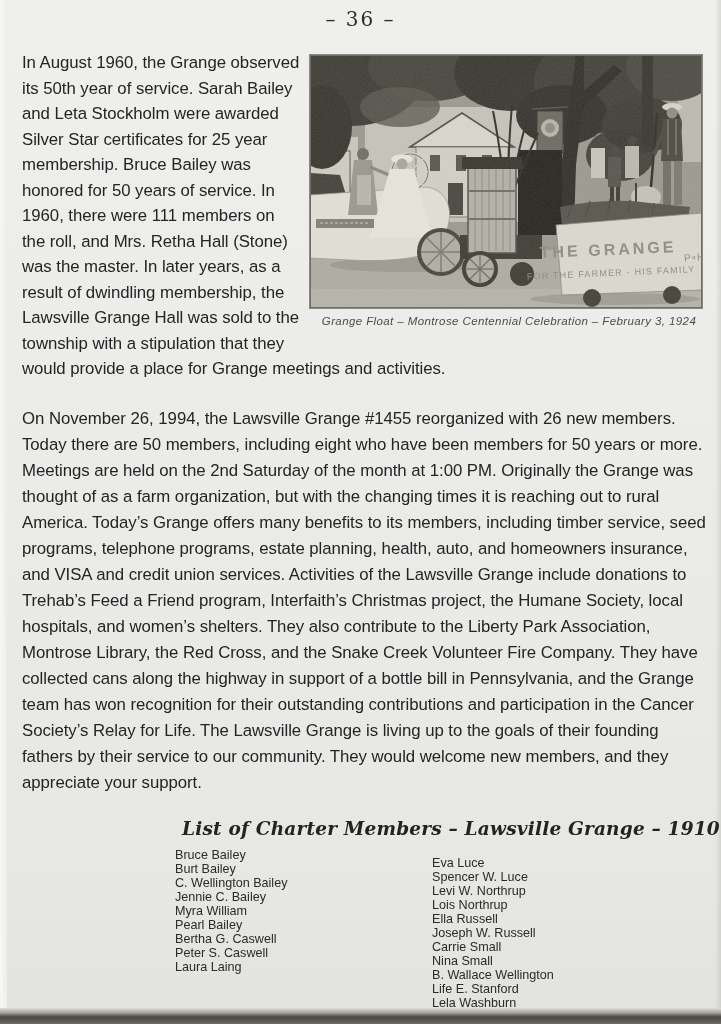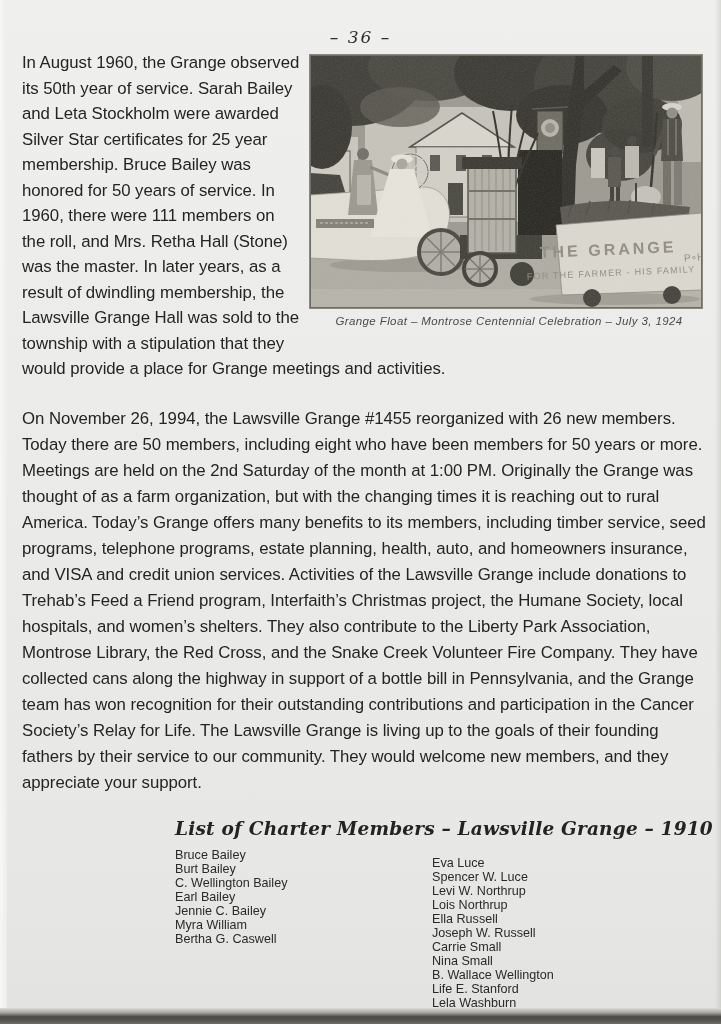--- a/index.html
+++ b/index.html
@@ -18,23 +18,23 @@
   }
   .edge-right {
     position:absolute; right:0; top:0; width:6px; height:100%;
     background:linear-gradient(90deg, rgba(0,0,0,0), rgba(120,120,115,0.18));
   }
   .edge-bottom {
     position:absolute; left:0; bottom:0; width:100%; height:16px;
     background:linear-gradient(180deg,#dcdcd8 0%, #a5a39d 30%, #4a4944 55%, #56554f 78%, #6e6d67 100%);
   }
   .page-number {
-    position:absolute; top:27px; left:0; width:100%; text-align:center;
-    font-family:"DejaVu Serif", serif; font-style:italic;
-    font-size:17px; letter-spacing:2px; color:#2d2d2b;
+    position:absolute; top:7px; left:0; width:100%; text-align:center;
+    font-family:"DejaVu Serif", serif; 
+    font-size:20px; letter-spacing:2px; color:#2d2d2b;
   }
   .content {
     position:absolute; top:50px; left:22px; right:13px;
   }
   .photo-figure {
     float:right; width:398px; margin:5px 0 8px 10px;
   }
   .photo {
     width:392px; height:253px; background:#9b988f;
     outline:1px solid #8a887f;
@@ -44,21 +44,21 @@
     margin-top:7px; text-align:center;
     font-style:italic; font-size:11.5px; letter-spacing:0.4px; color:#4c4b48;
   }
   .para {
     margin:0; font-size:16.8px; line-height:25.5px; letter-spacing:-0.05px;
     color:#242424; text-align:left;
   }
   .para2 { margin-top:24px; line-height:26px; }
   .charter { margin-top:22px; margin-left:153px; width:402px; }
   .charter-heading {
-    margin:0; font-family:"DejaVu Serif", serif;
+    margin:7px; font-family:"DejaVu Serif", serif;
     font-weight:bold; font-style:italic;
     font-size:18.5px; letter-spacing:0.2px; color:#232321;
     text-align:center; white-space:nowrap;
   }
   .columns { display:flex; margin-top:9px; }
   .col { font-size:12.6px; line-height:14px; color:#2a2a28; }
   .col-1 { width:257px; }
   .col-2 { flex:1;margin-top:8px; }
   .name { white-space:nowrap; }
 </style>
@@ -215,38 +215,40 @@
             <text x="216" y="221" font-family="Liberation Sans, sans-serif" font-size="9" letter-spacing="1.2">FOR THE FARMER - HIS FAMILY</text>
           </g>
           <text x="374" y="206" font-family="Liberation Sans, sans-serif" font-size="10" fill="#8f8b7f" transform="rotate(-4 380 202)">P∘H</text>
           <circle cx="282" cy="243" r="9" fill="#403e37"></circle>
           <circle cx="362" cy="240" r="9" fill="#403e37"></circle>
 
           <rect width="392" height="253" filter="url(#grain)" opacity="0.4"></rect>
           <rect x="0.5" y="0.5" width="391" height="252" fill="none" stroke="#6f6d65" stroke-width="1"></rect>
         </svg>
       </div>
-      <figcaption class="caption">Grange Float – Montrose Centennial Celebration – July 3, 1924</figcaption>
+      <figcaption class="caption">Grange Float – Montrose Centennial Celebration – February 3, 1924</figcaption>
     </figure>
 
     <p class="para para1">In August 1960, the Grange observed its 50th year of service. Sarah Bailey and Leta Stockholm were awarded Silver Star certificates for 25 year membership. Bruce Bailey was honored for 50 years of service. In 1960, there were 111 members on the roll, and Mrs. Retha Hall (Stone) was the master. In later years, as a result of dwindling membership, the Lawsville Grange Hall was sold to the township with a stipulation that they would provide a place for Grange meetings and activities.</p>
 
     <p class="para para2">On November 26, 1994, the Lawsville Grange #1455 reorganized with 26 new members. Today there are 50 members, including eight who have been members for 50 years or more. Meetings are held on the 2nd Saturday of the month at 1:00 PM. Originally the Grange was thought of as a farm organization, but with the changing times it is reaching out to rural America. Today’s Grange offers many benefits to its members, including timber service, seed programs, telephone programs, estate planning, health, auto, and homeowners insurance, and VISA and credit union services. Activities of the Lawsville Grange include donations to Trehab’s Feed a Friend program, Interfaith’s Christmas project, the Humane Society, local hospitals, and women’s shelters. They also contribute to the Liberty Park Association, Montrose Library, the Red Cross, and the Snake Creek Volunteer Fire Company. They have collected cans along the highway in support of a bottle bill in Pennsylvania, and the Grange team has won recognition for their outstanding contributions and participation in the Cancer Society’s Relay for Life. The Lawsville Grange is living up to the goals of their founding fathers by their service to our community. They would welcome new members, and they appreciate your support.</p>
 
     <section class="charter">
       <h3 class="charter-heading">List of Charter Members – Lawsville Grange – 1910</h3>
       <div class="columns">
         <div class="col col-1">
           <div class="name">Bruce Bailey</div>
           <div class="name">Burt Bailey</div>
           <div class="name">C. Wellington Bailey</div>
-          <div class="name">Earl Bailey</div>
           <div class="name">Jennie C. Bailey</div>
           <div class="name">Myra William</div>
+          <div class="name">Pearl Bailey</div>
           <div class="name">Bertha G. Caswell</div>
+          <div class="name">Peter S. Caswell</div>
+          <div class="name">Laura Laing</div>
         </div>
         <div class="col col-2">
           <div class="name">Eva Luce</div>
           <div class="name">Spencer W. Luce</div>
           <div class="name">Levi W. Northrup</div>
           <div class="name">Lois Northrup</div>
           <div class="name">Ella Russell</div>
           <div class="name">Joseph W. Russell</div>
           <div class="name">Carrie Small</div>
           <div class="name">Nina Small</div>

